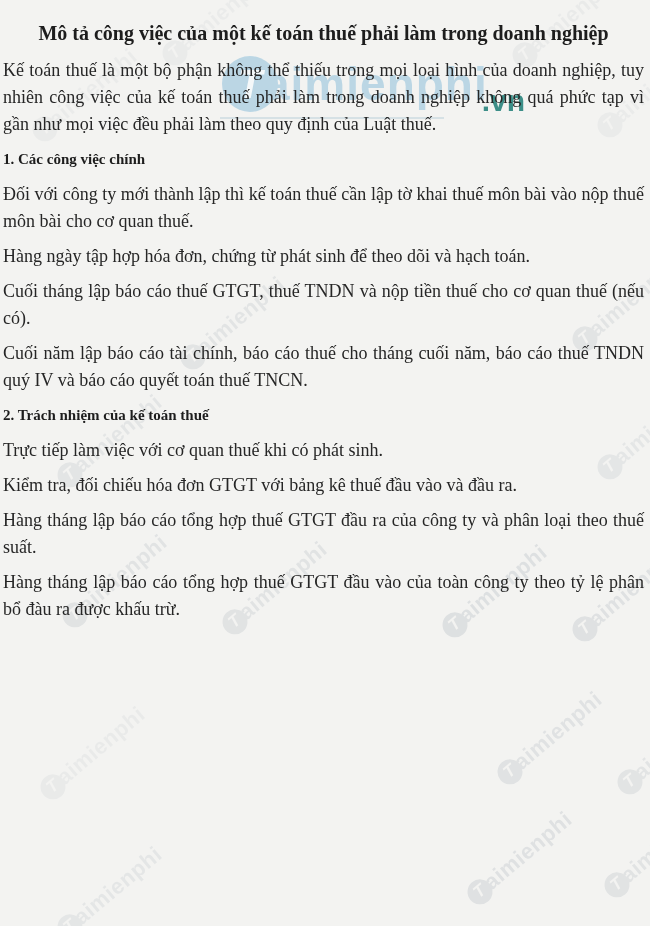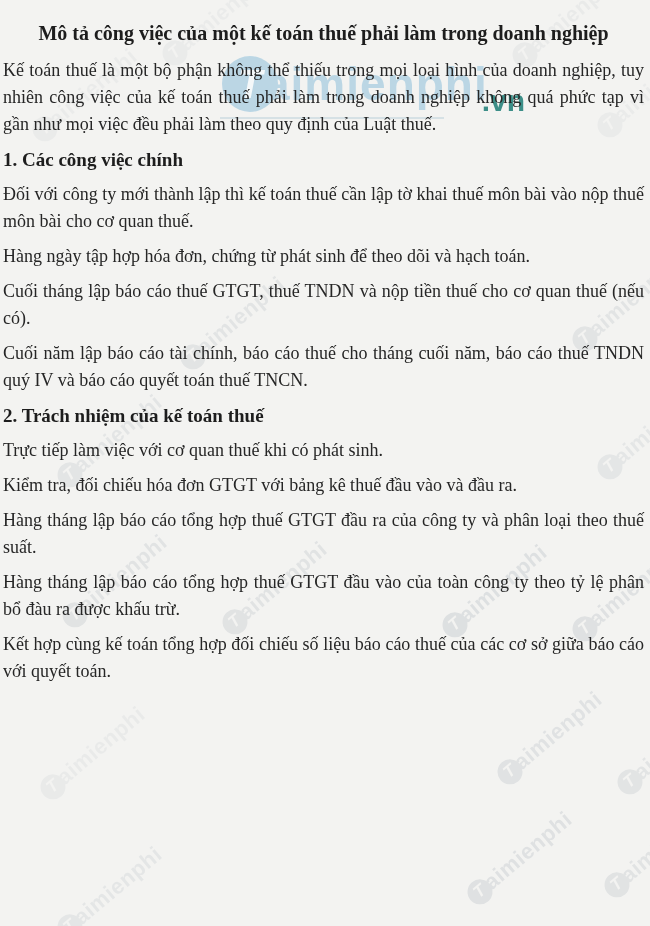--- a/index.html
+++ b/index.html
@@ -63,21 +63,21 @@
   }
   .title {
     font-size: 20px; font-weight: bold; text-align: center;
     color: #1d1d1d; margin: 3px 0 11px 0; line-height: 26px;
   }
   .para {
     font-size: 18px; line-height: 27px; text-align: justify;
     color: #262626; margin: 0 0 8px 0;
   }
   .sec-heading {
-    font-size: 19px; font-weight: bold; line-height: 27px;
+    font-size: 15px; font-weight: bold; line-height: 27px;
     color: #1d1d1d; margin: 0 0 8px 0;
   }
 </style>
 </head>
 <body>
 
 <div class="wm-layer">
 
   <div class="wm-center">
     <span class="big-disc">T</span>
@@ -169,14 +169,13 @@
   <p class="para">Đối với công ty mới thành lập thì kế toán thuế cần lập tờ khai thuế môn bài vào nộp thuế môn bài cho cơ quan thuế.</p>
   <p class="para">Hàng ngày tập hợp hóa đơn, chứng từ phát sinh để theo dõi và hạch toán.</p>
   <p class="para">Cuối tháng lập báo cáo thuế GTGT, thuế TNDN và nộp tiền thuế cho cơ quan thuế (nếu có).</p>
   <p class="para">Cuối năm lập báo cáo tài chính, báo cáo thuế cho tháng cuối năm, báo cáo thuế TNDN quý IV và báo cáo quyết toán thuế TNCN.</p>
 
   <h2 class="sec-heading">2. Trách nhiệm của kế toán thuế</h2>
   <p class="para">Trực tiếp làm việc với cơ quan thuế khi có phát sinh.</p>
   <p class="para">Kiểm tra, đối chiếu hóa đơn GTGT với bảng kê thuế đầu vào và đầu ra.</p>
   <p class="para">Hàng tháng lập báo cáo tổng hợp thuế GTGT đầu ra của công ty và phân loại theo thuế suất.</p>
   <p class="para">Hàng tháng lập báo cáo tổng hợp thuế GTGT đầu vào của toàn công ty theo tỷ lệ phân bổ đàu ra được khấu trừ.</p>
-  <p class="para">Kết hợp cùng kế toán tổng hợp đối chiếu số liệu báo cáo thuế của các cơ sở giữa báo cáo với quyết toán.</p>
 </div>
 
 </body></html>

